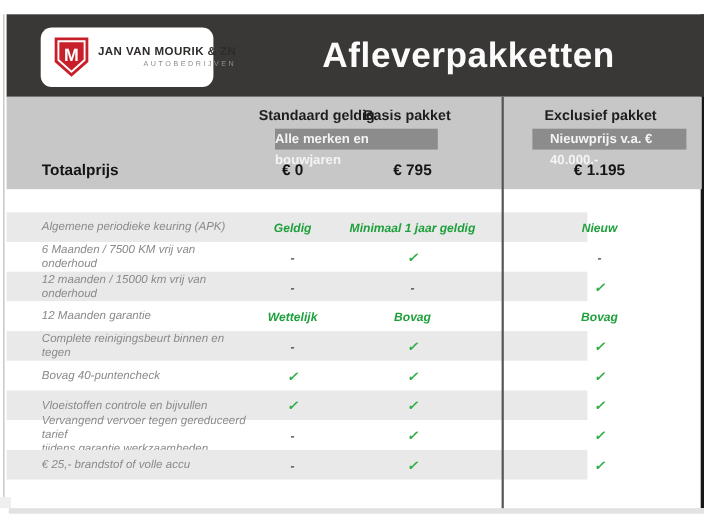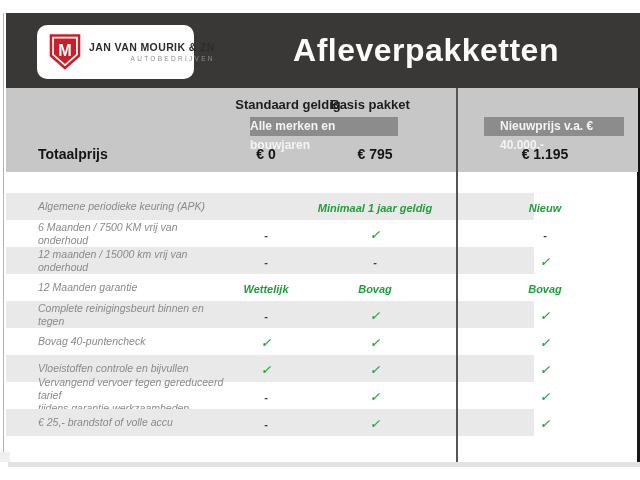--- a/index.html
+++ b/index.html
@@ -89,31 +89,33 @@
       <span class="brand-name">JAN VAN MOURIK &amp; ZN</span>
       <span class="brand-sub">AUTOBEDRIJVEN</span>
     </span>
   </div>
   <h1 class="title">Afleverpakketten</h1>
 </header>
 
 <section class="abs colhead">
   <span class="col-label std">Standaard geldig</span>
   <span class="col-label basis">Basis pakket</span>
+  <span class="col-label excl">Exclusief pakket</span>
   <span class="badge badge1">Alle merken en bouwjaren</span>
   <span class="badge badge2">Nieuwprijs v.a. € 40.000,-</span>
   <span class="total-label">Totaalprijs</span>
   <span class="price p1">€ 0</span>
   <span class="price p2">€ 795</span>
   <span class="price p3">€ 1.195</span>
 </section>
 
 <section class="abs rows" id="rows">
     <div class="row alt">
       <span class="feat">Algemene periodieke keuring (APK)</span>
+      <span class="cell c1"><span class="txt-green">Geldig</span></span>
       <span class="cell c2"><span class="txt-green">Minimaal 1 jaar geldig</span></span>
       <span class="cell c3"><span class="txt-green">Nieuw</span></span>
     </div>
     <div class="row">
       <span class="feat">6 Maanden / 7500 KM vrij van onderhoud</span>
       <span class="cell c1"><span class="dash">-</span></span>
       <span class="cell c2"><span class="check">✓</span></span>
       <span class="cell c3"><span class="dash">-</span></span>
     </div>
     <div class="row alt">

